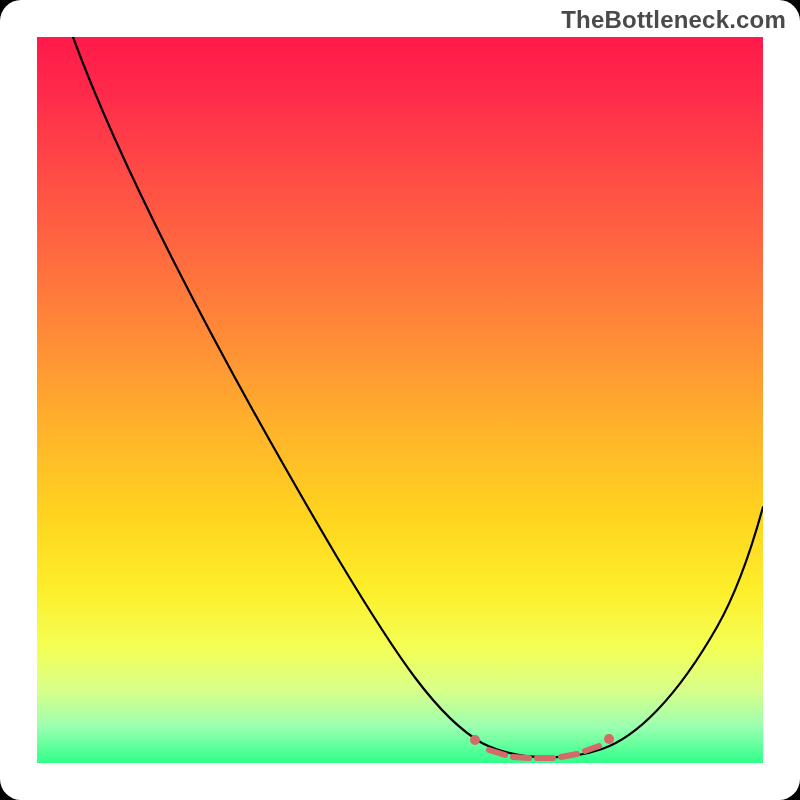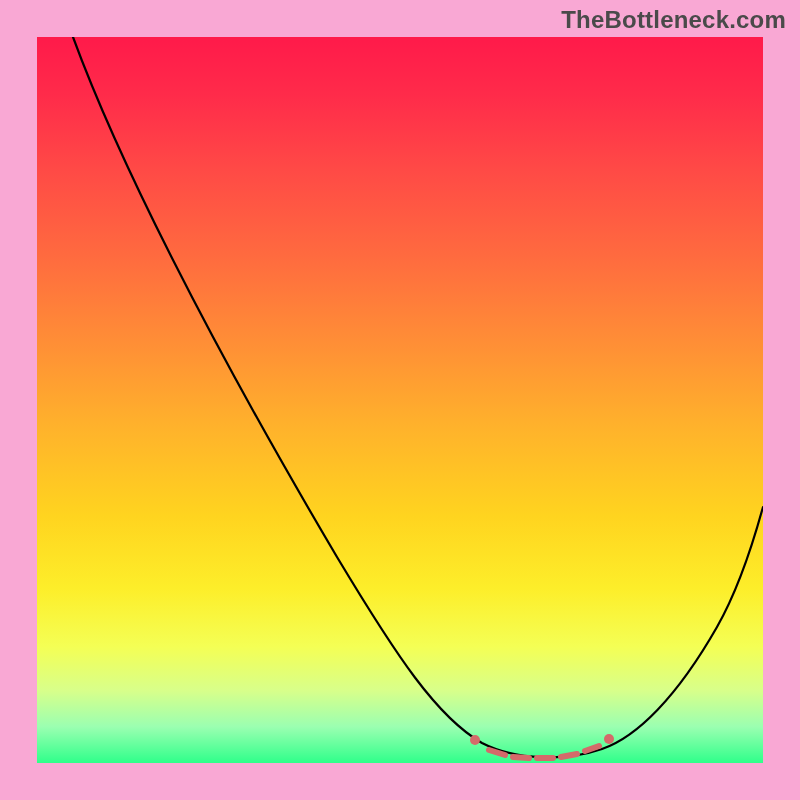--- a/index.html
+++ b/index.html
@@ -8,21 +8,22 @@
     width: 800px;
     height: 800px;
     background: #000;
     overflow: hidden;
     font-family: Arial, Helvetica, sans-serif;
   }
   .frame {
     position: relative;
     width: 800px;
     height: 800px;
-    background: #f9a8d4;
+    background: #ffffff;
+    border-radius: 21px;
   }
   .plot-area {
     position: absolute;
     left: 37px;
     top: 37px;
     width: 726px;
     height: 726px;
     overflow: hidden;
   }
   .gradient-bg {

